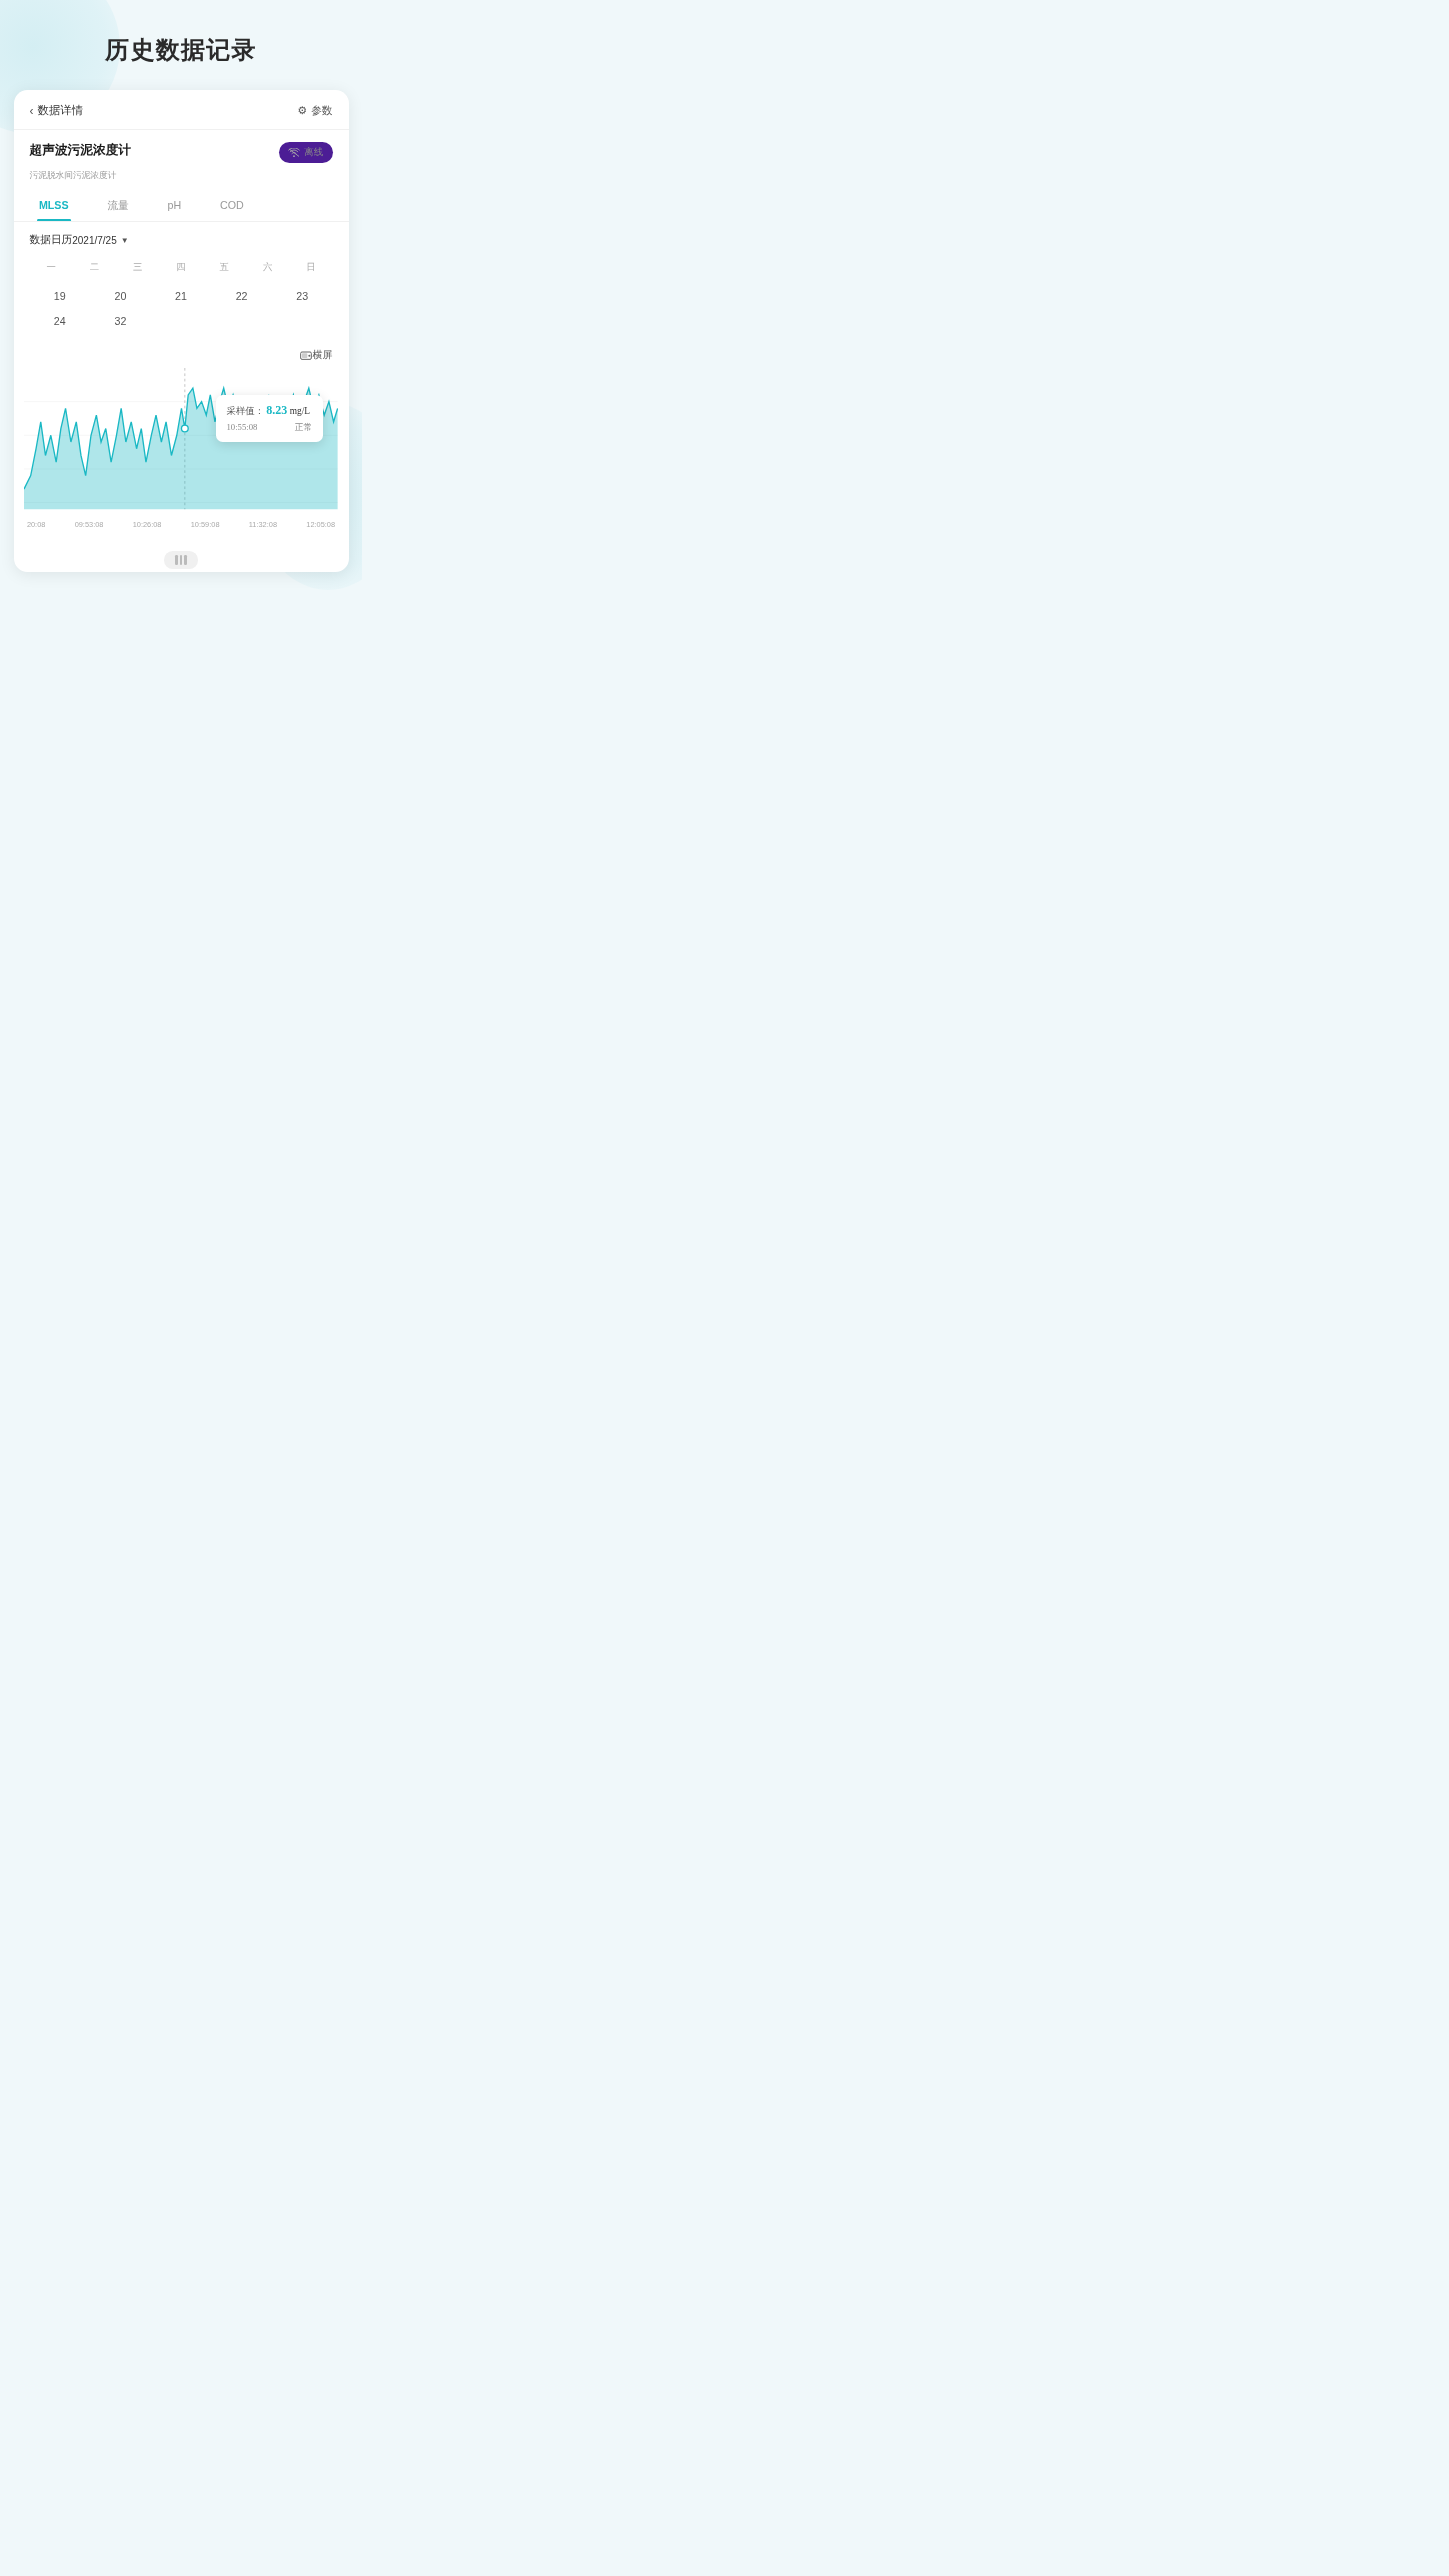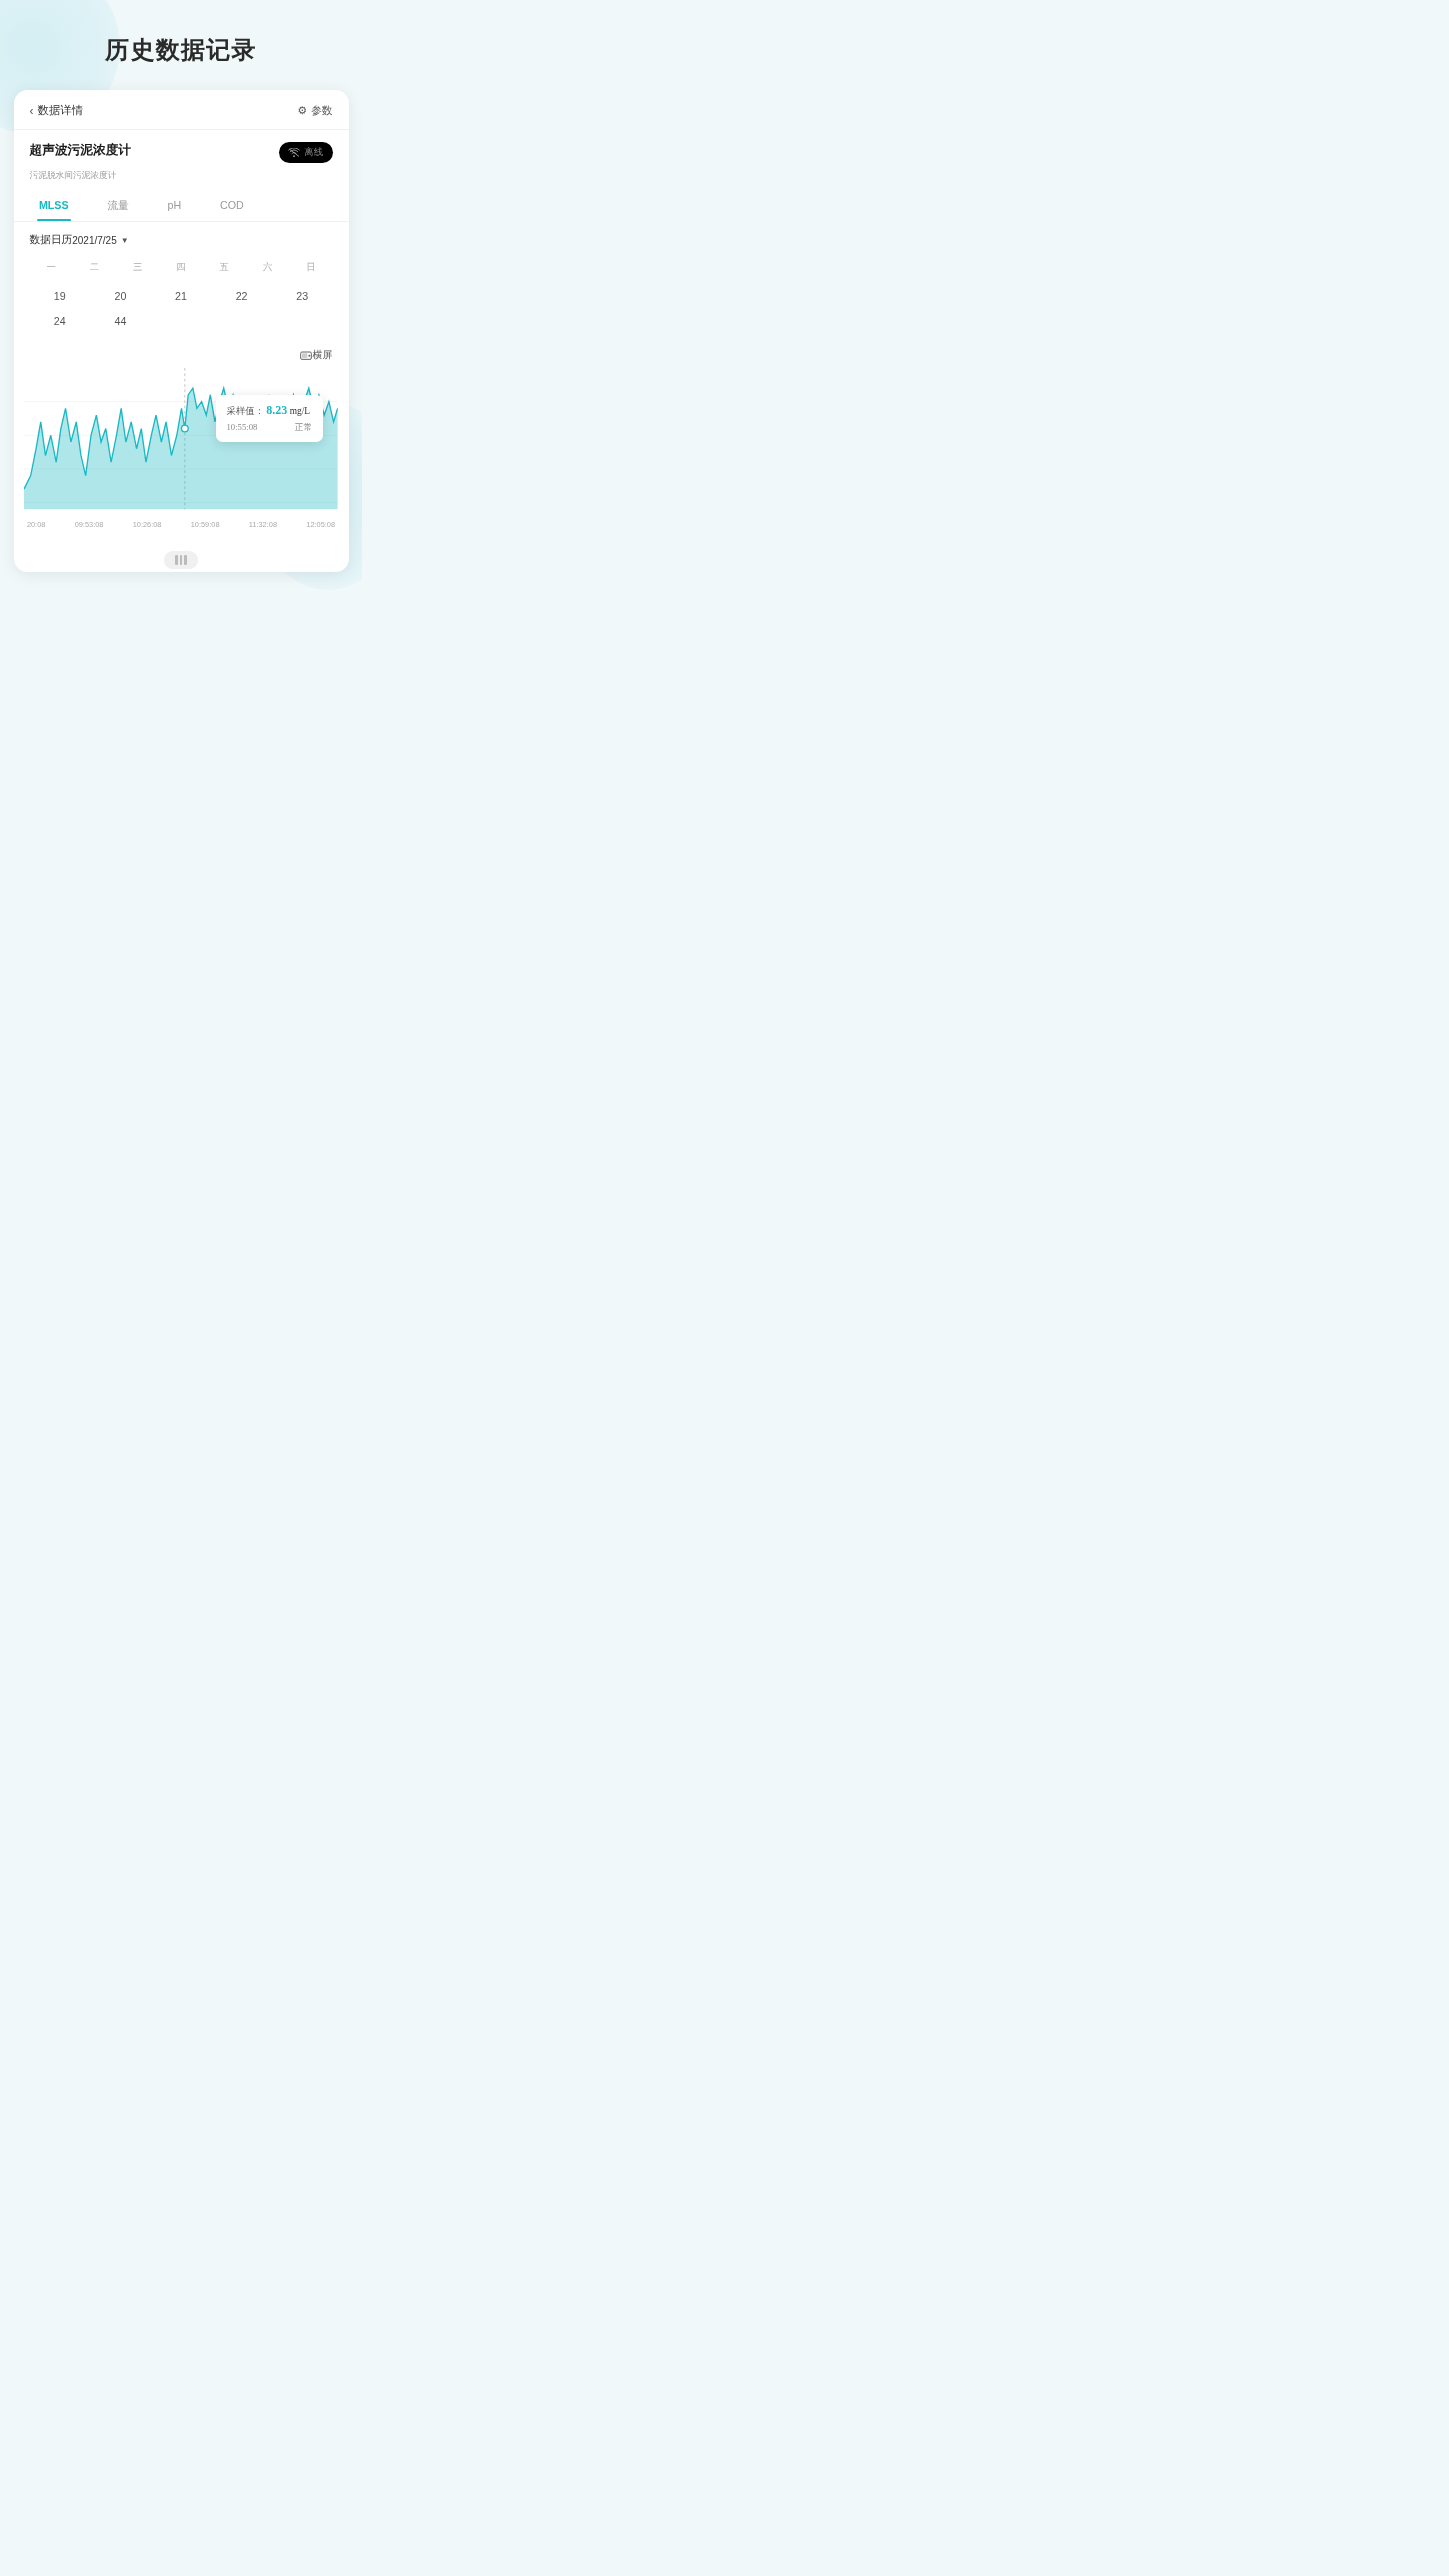--- a/index.html
+++ b/index.html
@@ -125,21 +125,21 @@
 
     .device-sub {
       font-size: 8.7px;
       color: #999;
     }
 
     .status-badge {
       display: flex;
       align-items: center;
       gap: 4px;
-      background: #000000;
+      background: #4c1d95;
       border-radius: 13.4px;
       padding: 4px 9.4px;
       font-size: 9.4px;
       color: #888;
     }
 
     .wifi-icon-offline {
       width: 12px;
       height: 9.4px;
       position: relative;
@@ -424,21 +424,21 @@
       </div>
 
       <div class="calendar-days">
         <div class="day">19</div>
         <div class="day">20</div>
         <div class="day">21</div>
         <div class="day">22</div>
         <div class="day">23</div>
         <div class="day">24</div>
         <div class="day">
-          <span class="selected">44</span>
+          <span class="selected">32</span>
         </div>
       </div>
     </div>
 
     <div class="landscape-btn">
       <div class="landscape-btn-inner">
         <svg width="12" height="10.7" viewBox="0 0 18 16" fill="none" xmlns="http://www.w3.org/2000/svg">
           <rect x="1" y="3" width="16" height="11" rx="2" stroke="#666" stroke-width="1.5" fill="none"></rect>
           <rect x="3" y="5" width="8" height="7" rx="1" fill="#ccc"></rect>
           <circle cx="14" cy="8.5" r="1.5" fill="#666"></circle>

